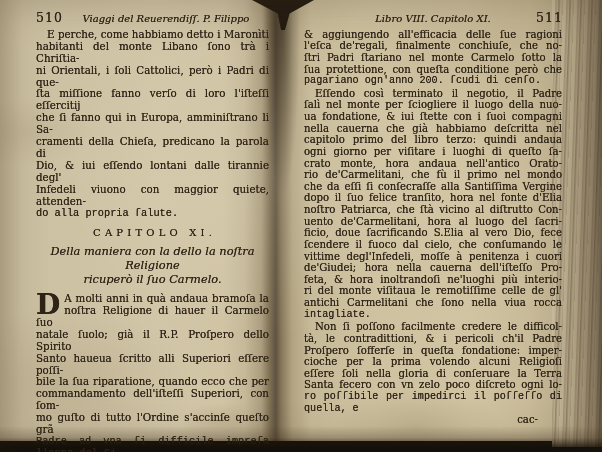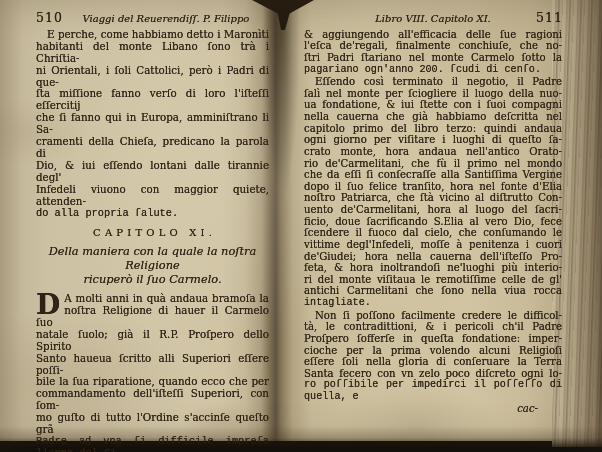--- a/index.html
+++ b/index.html
@@ -81,21 +81,21 @@
   .chap-sub{font-style:italic;font-size:11.4px;line-height:13.6px;margin-bottom:7px;}
   .chap-sub .tline{text-align:center;}
 
   .dropcap-para{margin-top:2px;}
   .dropcap{
     float:left;font-size:28px;line-height:22px;padding:1px 4px 0 0;
     font-weight:bold;
   }
   .para + .para{margin-top:1px;}
   .catchword-row{text-align:right;padding-right:8px;}
-  .page-text.right .catchword-row{padding-right:24px;font-style:italic;}
+  .page-text.right .catchword-row{padding-right:24px;}
 </style>
 </head>
 <body>
 
 <div class="photo">
 
   <div class="spread">
     <div class="stains"></div>
   </div>
   <div class="fore-edge"></div>
@@ -116,21 +116,21 @@
         <div class="tline">che ſi fanno qui in Europa, amminiſtrano li Sa-</div>
         <div class="tline">cramenti della Chieſa, predicano la parola di</div>
         <div class="tline">Dio, &amp; iui eſſendo lontani dalle tirannie degl'</div>
         <div class="tline">Infedeli viuono con maggior quiete, attenden-</div>
         <div class="tline">do alla propria ſalute.</div>
       </div>
 
     <div class="chap-head">CAPITOLO XI.</div>
 
     <div class="chap-sub">
-        <div class="tline">Della maniera con la quale la noſtra Religione</div>
+        <div class="tline">Della maniera con la dello la noſtra Religione</div>
         <div class="tline">ricuperò il ſuo Carmelo.</div>
       </div>
 
     <div class="para dropcap-para">
       <span class="dropcap">D</span>
       <div>
           <div class="tline">A molti anni in quà andaua bramoſa la</div>
           <div class="tline">noſtra Religione di hauer il Carmelo ſuo</div>
           <div class="tline">natale ſuolo; già il R.P. Proſpero dello Spirito</div>
           <div class="tline">Santo haueua ſcritto alli Superiori eſſere poſſi-</div>
@@ -147,20 +147,21 @@
     <div class="runhead">
       <span class="spacer"></span>
       <span class="runtitle">Libro VIII. Capitolo XI.</span>
       <span class="pagenum">511</span>
     </div>
 
     <div class="para">
         <div class="tline">&amp; aggiungendo all'efficacia delle ſue ragioni</div>
         <div class="tline">l'eſca de'regali, finalmente conchiuſe, che no-</div>
         <div class="tline">ſtri Padri ſtariano nel monte Carmelo ſotto la</div>
+        <div class="tline">ſua protettione, con queſta conditione però che</div>
         <div class="tline">pagariano ogn'anno 200. ſcudi di cenſo.</div>
       </div>
 
     <div class="para ind">
         <div class="tline">Eſſendo così terminato il negotio, il Padre</div>
         <div class="tline">ſalì nel monte per ſciogliere il luogo della nuo-</div>
         <div class="tline">ua fondatione, &amp; iui ſtette con i ſuoi compagni</div>
         <div class="tline">nella cauerna che già habbiamo deſcritta nel</div>
         <div class="tline">capitolo primo del libro terzo: quindi andaua</div>
         <div class="tline">ogni giorno per viſitare i luoghi di queſto ſa-</div>

